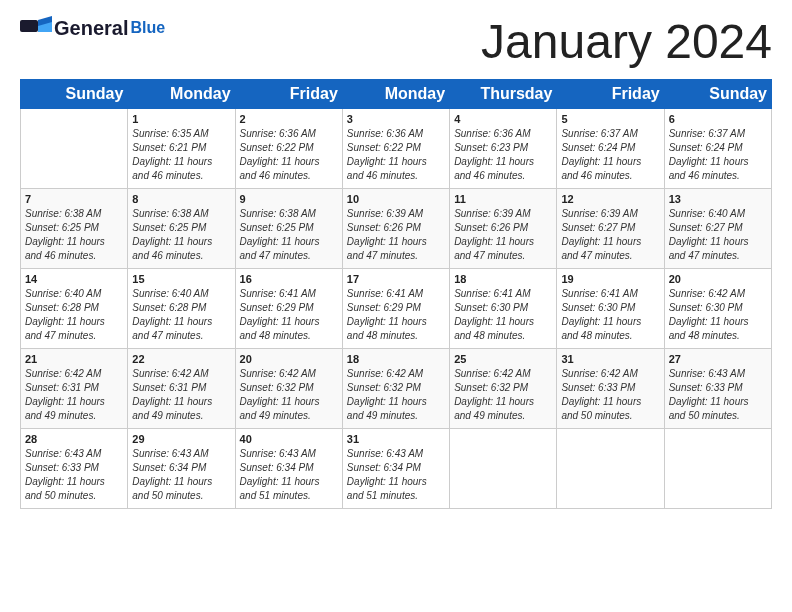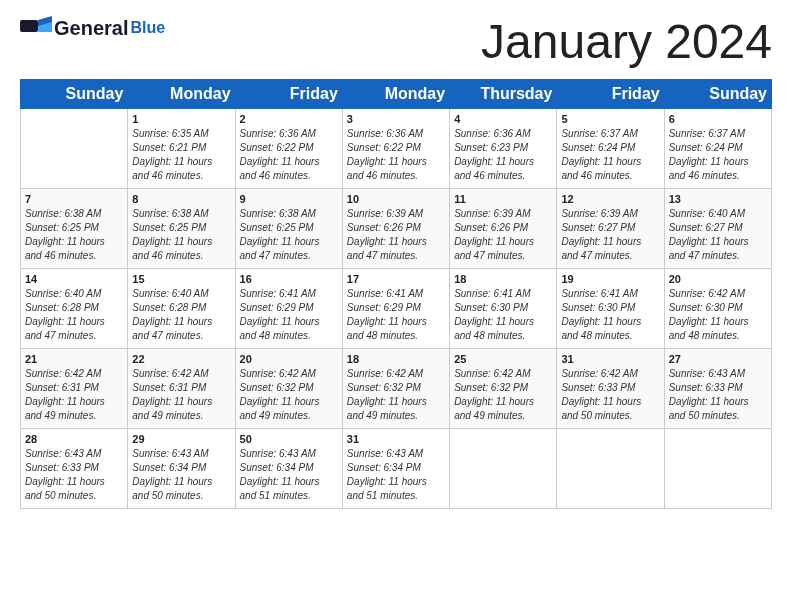--- a/index.html
+++ b/index.html
@@ -249,21 +249,21 @@
         <tr>
           <td>
             <span class="day-number">28</span>
             <div class="cell-info">Sunrise: 6:43 AM<br>Sunset: 6:33 PM<br>Daylight: 11 hours and 50 minutes.</div>
           </td>
           <td>
             <span class="day-number">29</span>
             <div class="cell-info">Sunrise: 6:43 AM<br>Sunset: 6:34 PM<br>Daylight: 11 hours and 50 minutes.</div>
           </td>
           <td>
-            <span class="day-number">50</span>
+            <span class="day-number">40</span>
             <div class="cell-info">Sunrise: 6:43 AM<br>Sunset: 6:34 PM<br>Daylight: 11 hours and 51 minutes.</div>
           </td>
           <td>
             <span class="day-number">31</span>
             <div class="cell-info">Sunrise: 6:43 AM<br>Sunset: 6:34 PM<br>Daylight: 11 hours and 51 minutes.</div>
           </td>
           <td class="empty-cell"></td>
           <td class="empty-cell"></td>
           <td class="empty-cell"></td>
         </tr>

